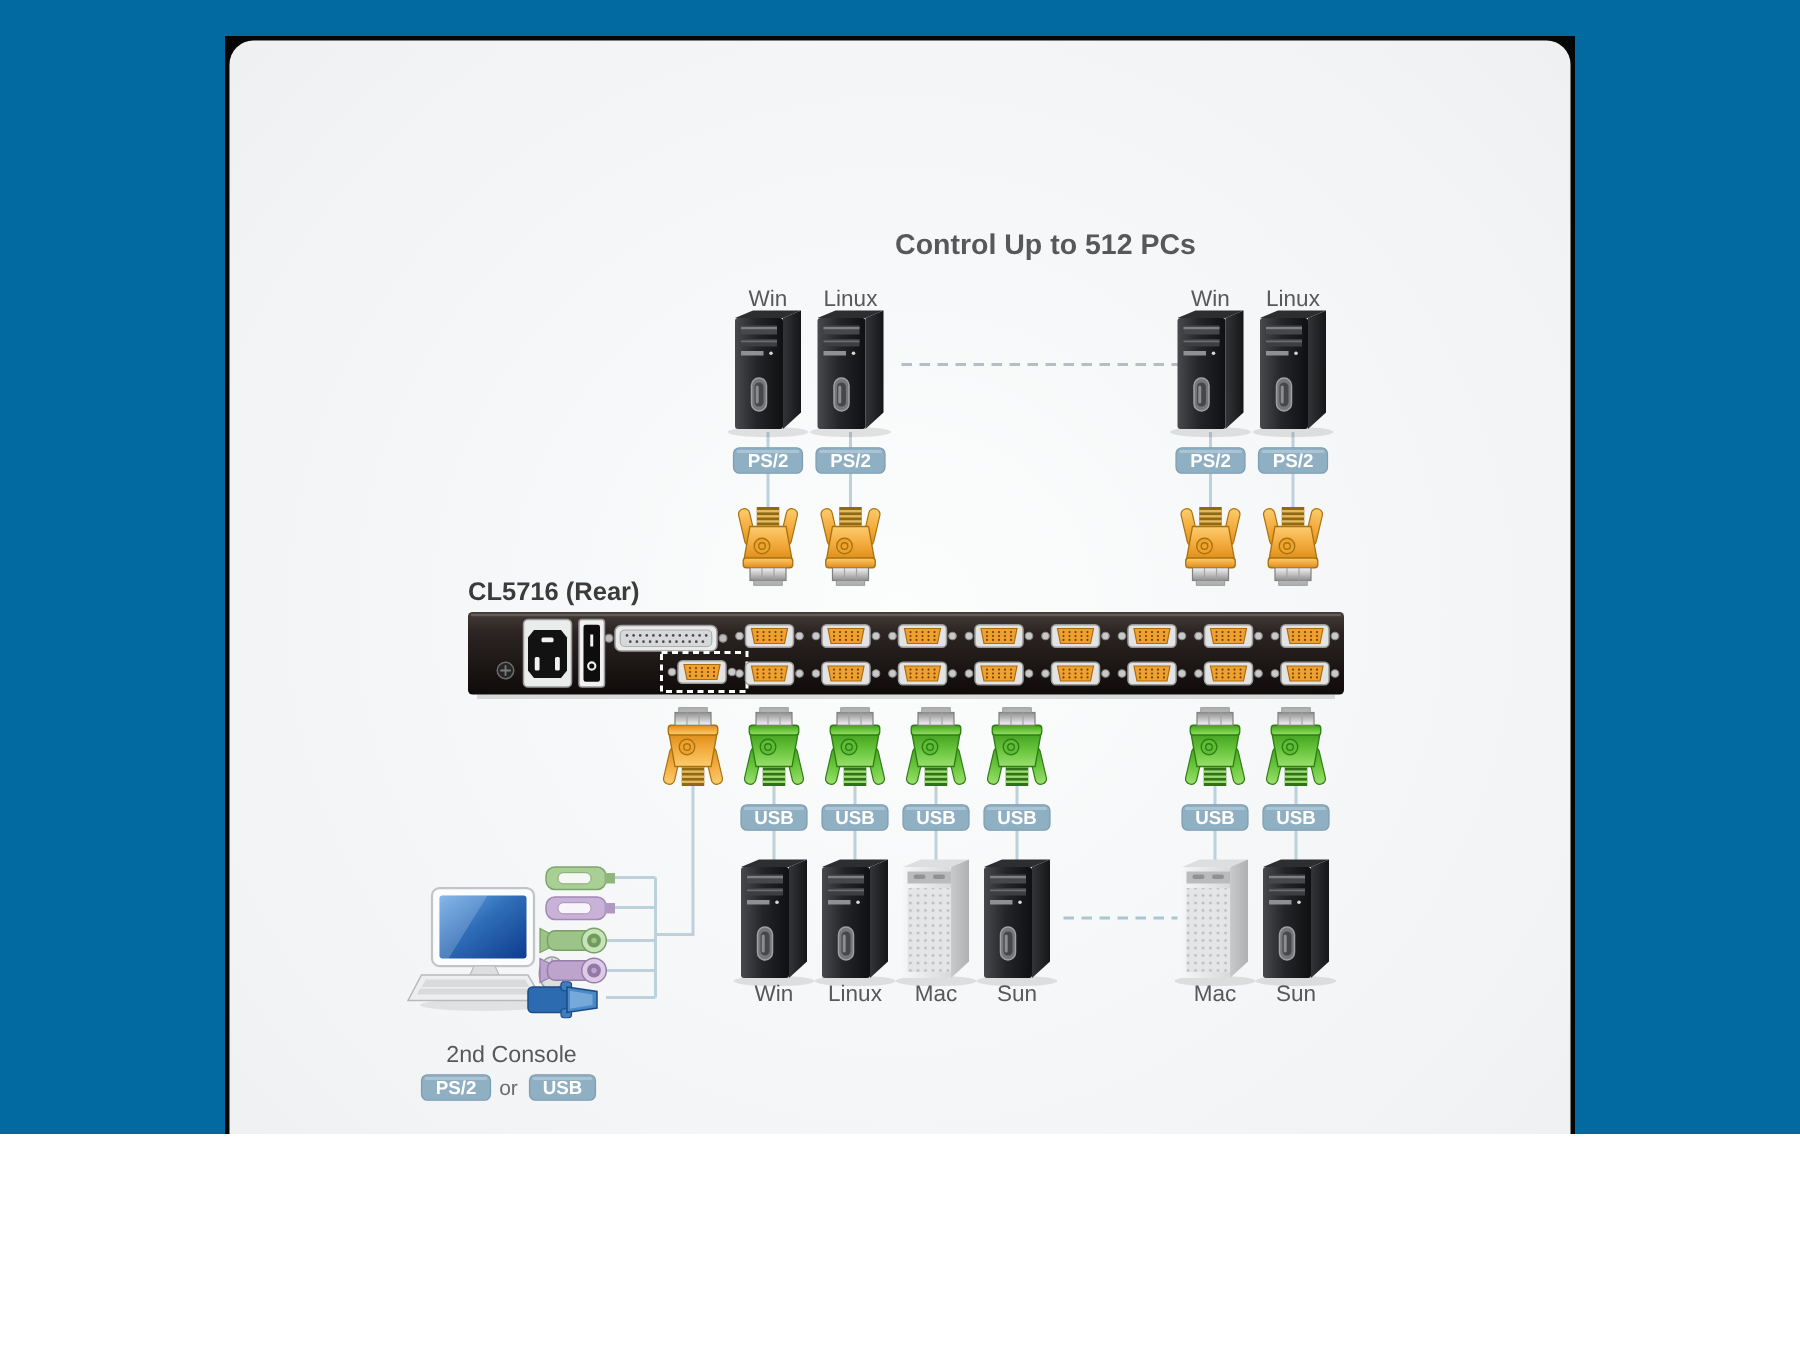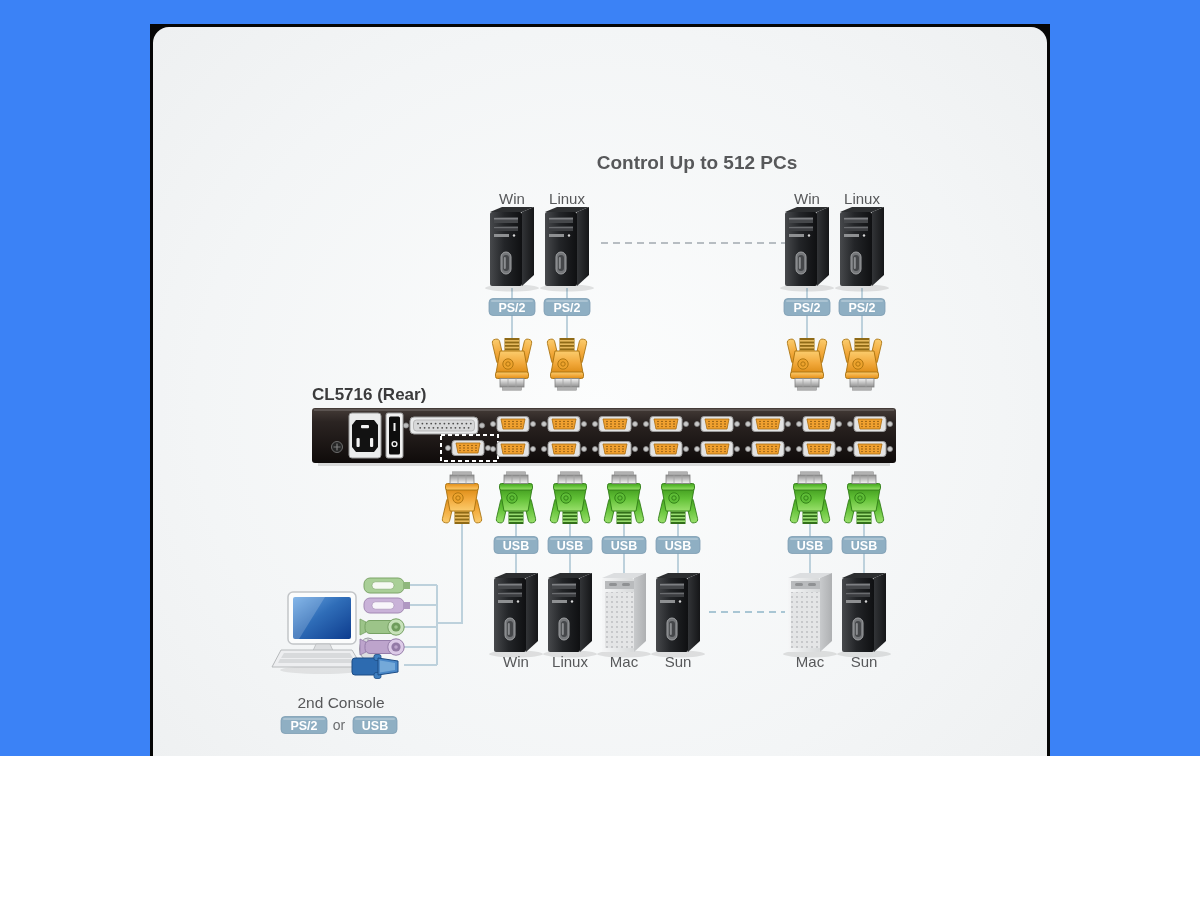--- a/index.html
+++ b/index.html
@@ -1,16 +1,16 @@
 <!DOCTYPE html>
 <html><head>
 <meta charset="utf-8">
 <style>
   html,body{margin:0;padding:0;background:#ffffff;}
-  .stage{position:relative;width:1200px;height:756px;background:#3b82f6;overflow:hidden;
+  .stage{position:relative;width:1200px;height:756px;background:#0369a1;overflow:hidden;
          font-family:"Liberation Sans",sans-serif;text-align:right;}
   svg{display:block}
   text{font-family:"Liberation Sans",sans-serif;}
 </style>
 </head>
 <body>
 
 <div class="stage">
 <svg id="diagram" width="1200" height="900" viewBox="0 0 1200 900">
   <defs>

